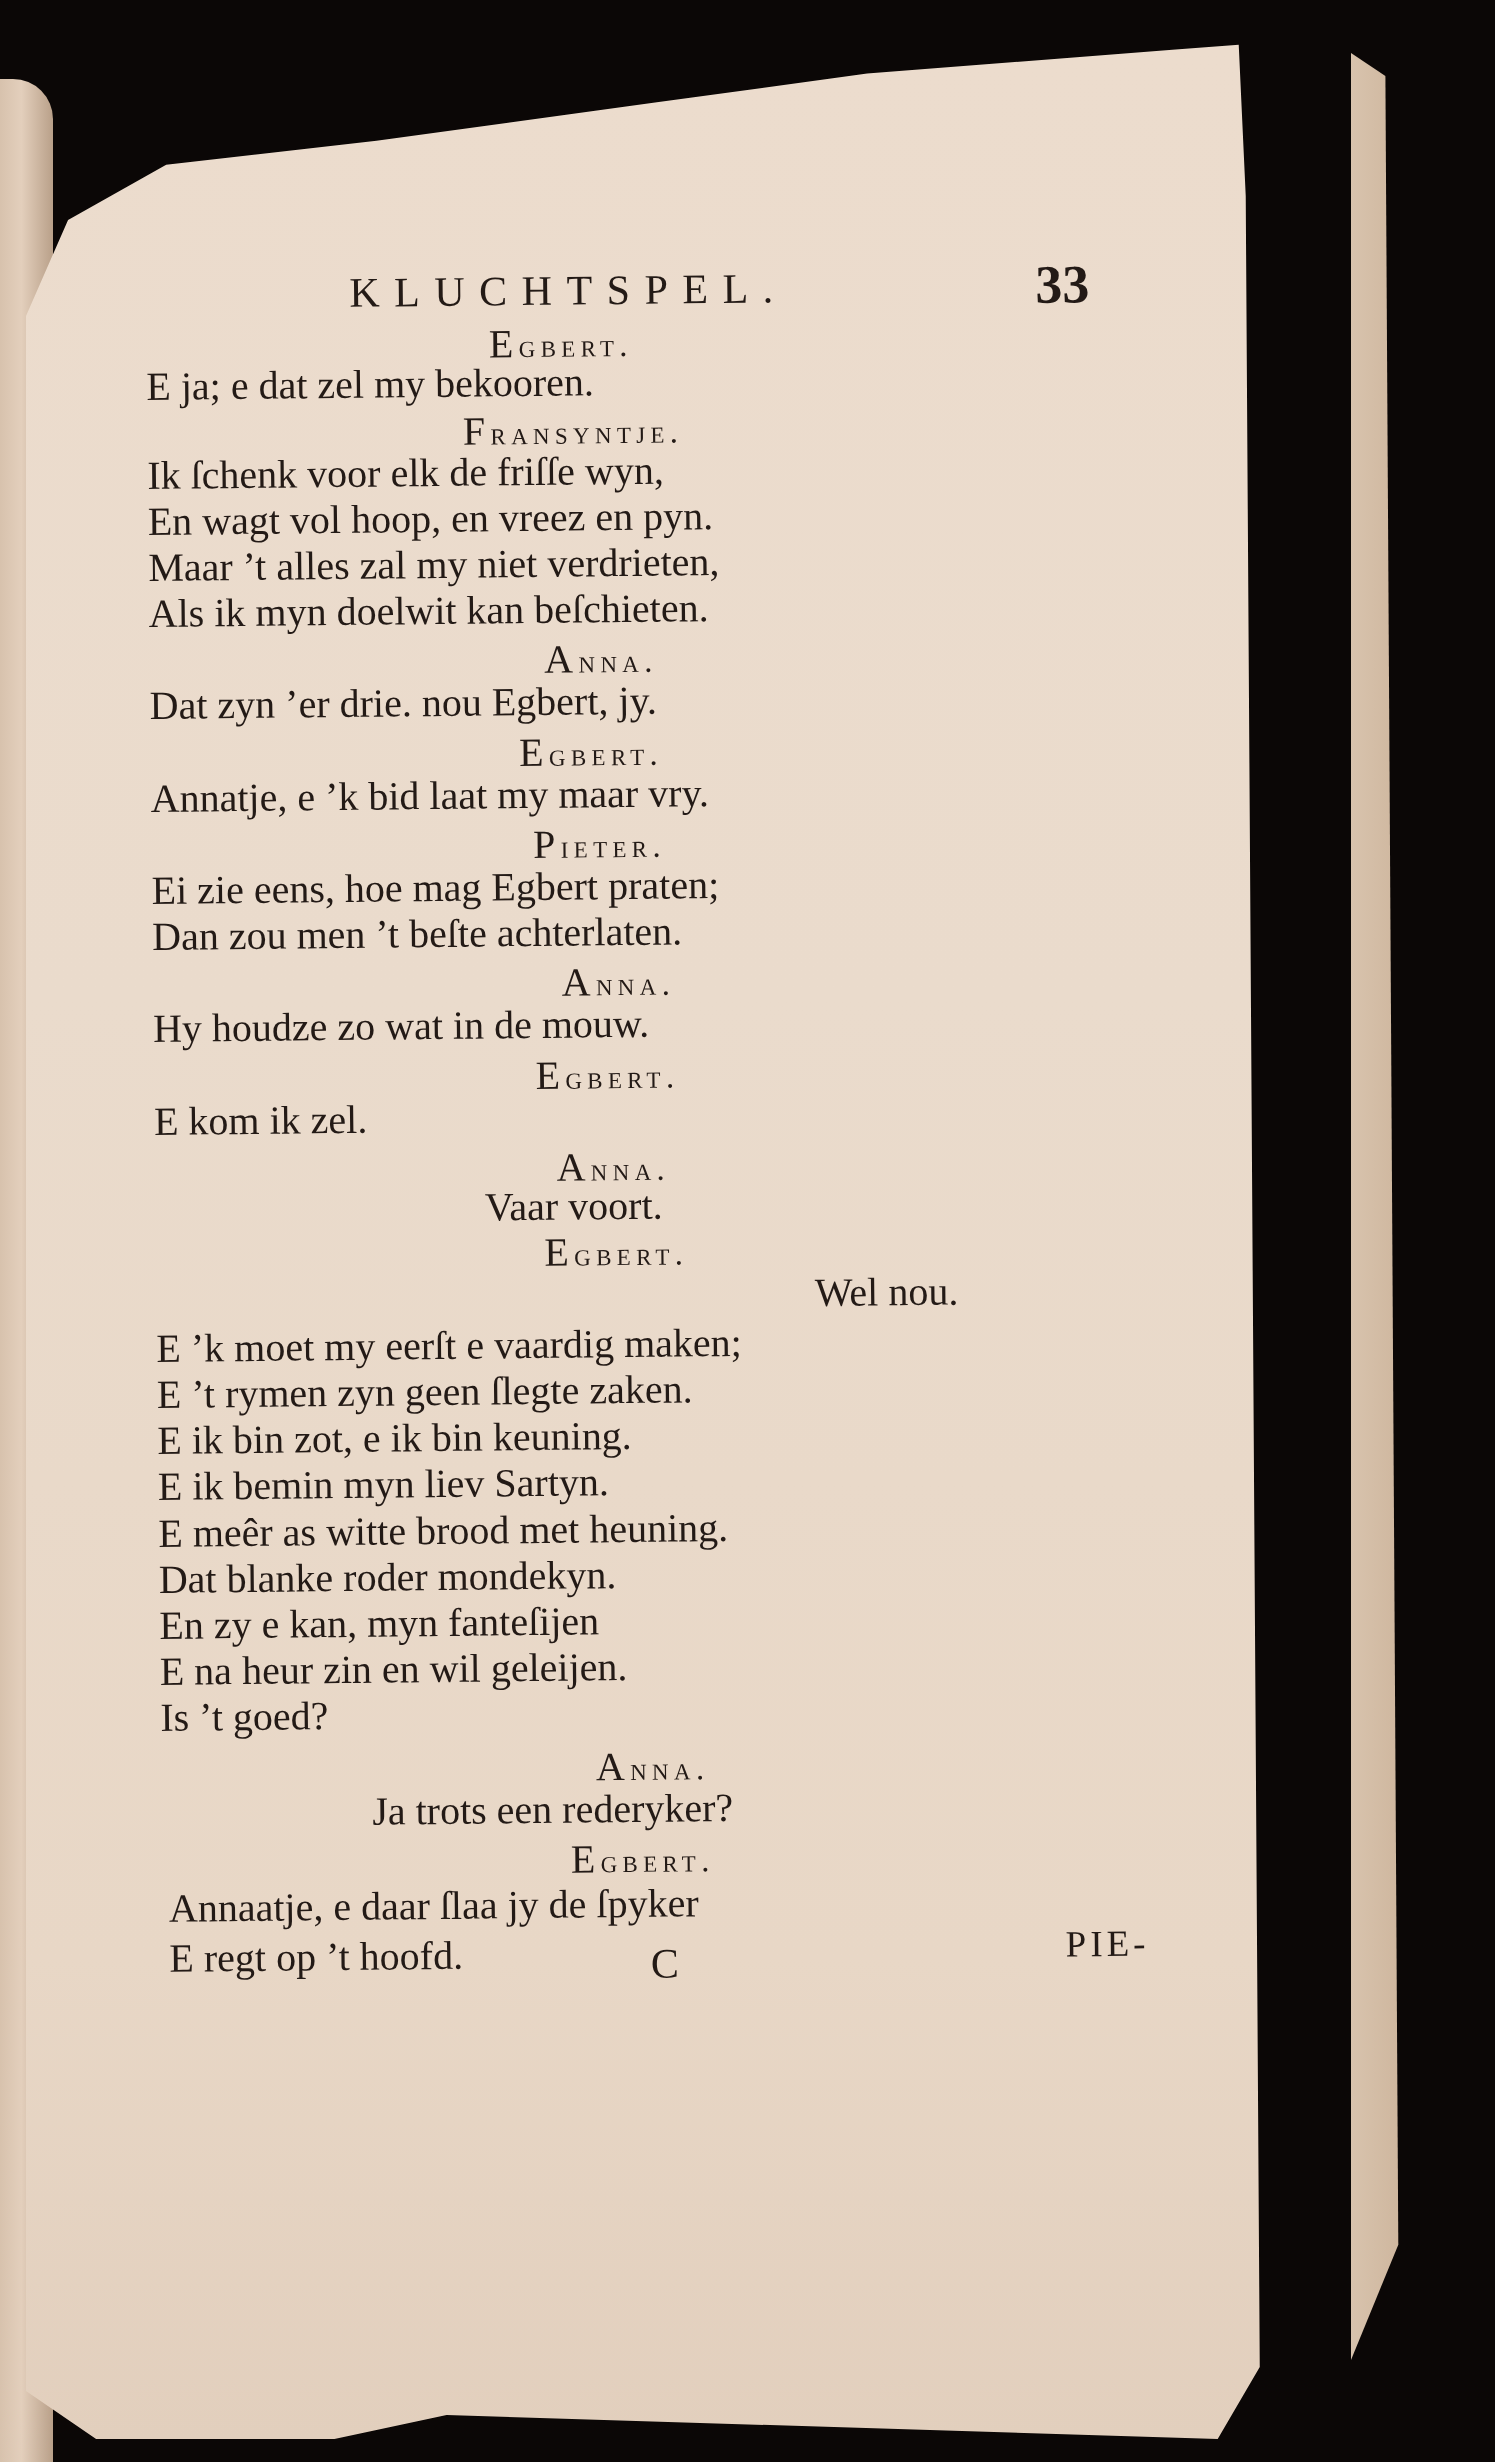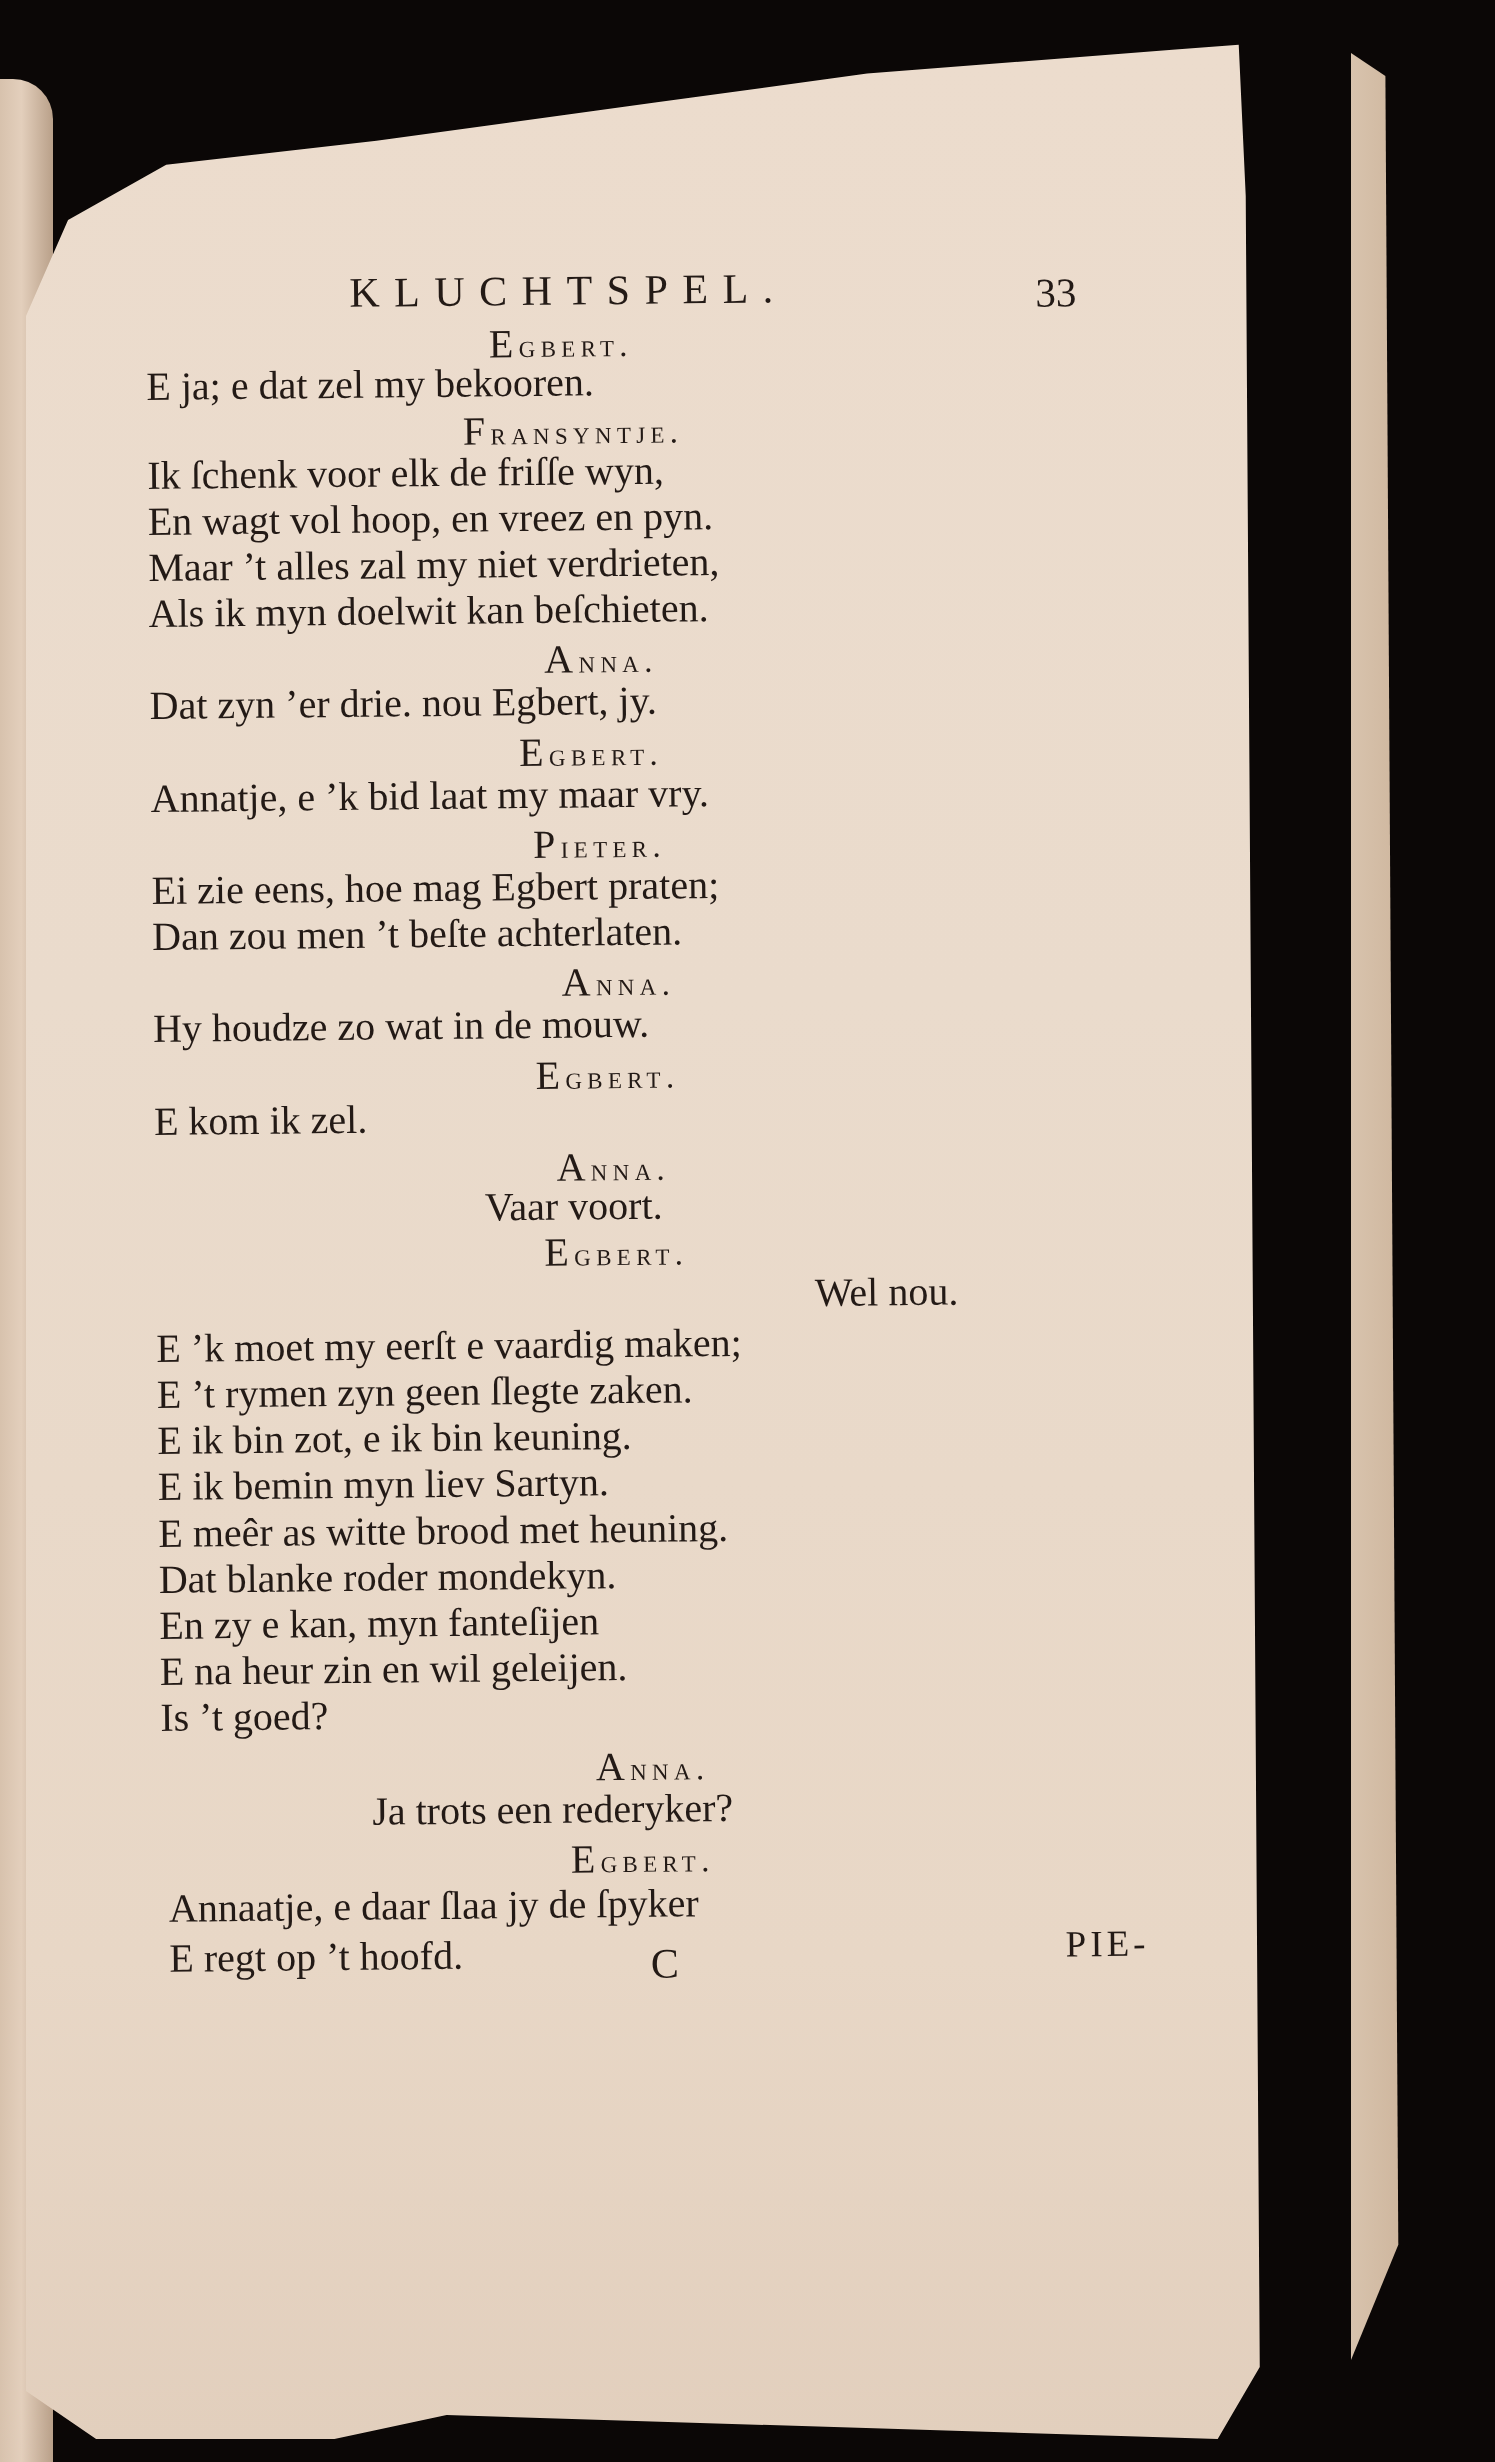--- a/index.html
+++ b/index.html
@@ -32,21 +32,21 @@
     width: 1120px;
     color: #231a16;
     transform: rotate(-0.6deg);
     transform-origin: left top;
   }
   .running-head {
     position: absolute; left: 204px; top: 13px;
     font-size: 42px; letter-spacing: 14.5px;
   }
   .page-number {
-    position: absolute; left: 890px; top: 20px; font-size: 41px;
+    position: absolute; left: 890px; top: 5px; font-size: 54px; font-weight: bold;
   }
   .line {
     position: absolute; font-size: 40px; white-space: nowrap;
     line-height: 1;
   }
   .speaker {
     position: absolute; font-size: 33px; letter-spacing: 5.3px; white-space: nowrap;
     font-variant: small-caps;
   }
   .speaker::first-letter { font-size: 40px; }

